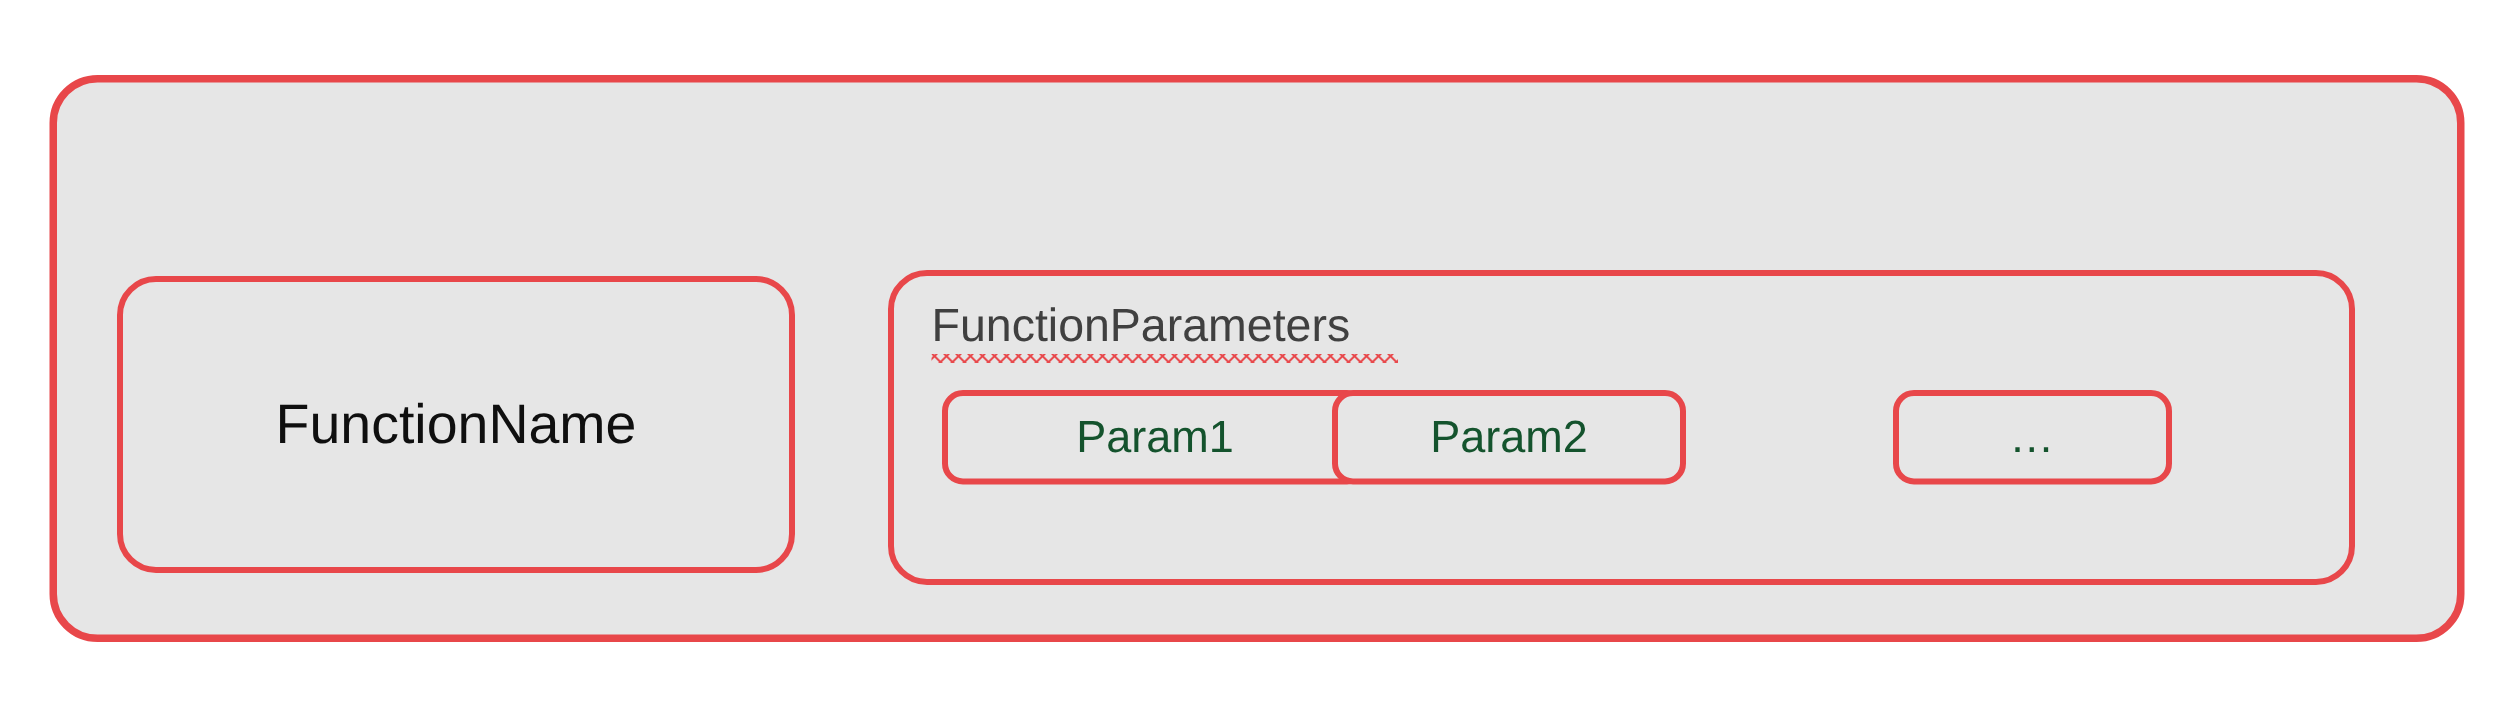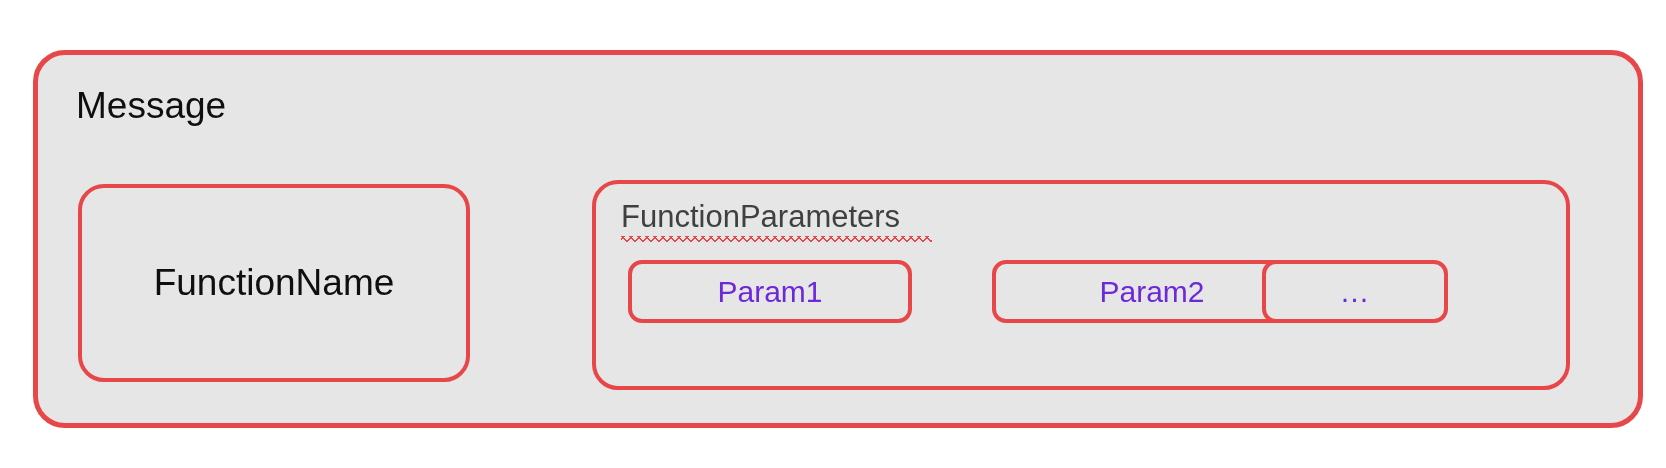--- a/index.html
+++ b/index.html
@@ -45,21 +45,21 @@
     line-height: 44px;
     color: #0f0f0f;
     letter-spacing: 0px;
     white-space: nowrap;
   }
 
   
   .function-name-box {
     left: 78px;
     top: 184px;
-    width: 392px;
+    width: 452px;
     height: 198px;
     border: 4px solid #E8474A;
     border-radius: 26px;
     display: flex;
     align-items: center;
     justify-content: center;
   }
 
   .function-name-label {
     font-size: 37px;
@@ -113,41 +113,40 @@
     border: 4px solid #E8474A;
     border-radius: 14px;
     display: flex;
     align-items: center;
     justify-content: center;
   }
 
   .param-label {
     font-size: 30px;
     line-height: 36px;
-    color: #6d28d9;
+    color: #14532d;
     white-space: nowrap;
   }
 
   .param-0 { left: 628px; width: 284px; }
-  .param-1 { left: 992px; width: 320px; }
+  .param-1 { left: 888px; width: 236px; }
   .param-2 { left: 1262px; width: 186px; }
 
   .param-ellipsis .param-label {
     font-size: 30px;
     letter-spacing: 1px;
   }
 </style>
 </head>
 <body>
 
 <div id="canvas">
 
   <div class="box message-box"></div>
 
-  <div class="message-label">Message</div>
 
   <div class="box function-name-box">
     <span class="function-name-label">FunctionName</span>
   </div>
 
   <div class="box function-params-box"></div>
 
   <div class="function-params-label">FunctionParameters</div>
 
   <div class="spellcheck-squiggle"></div>

